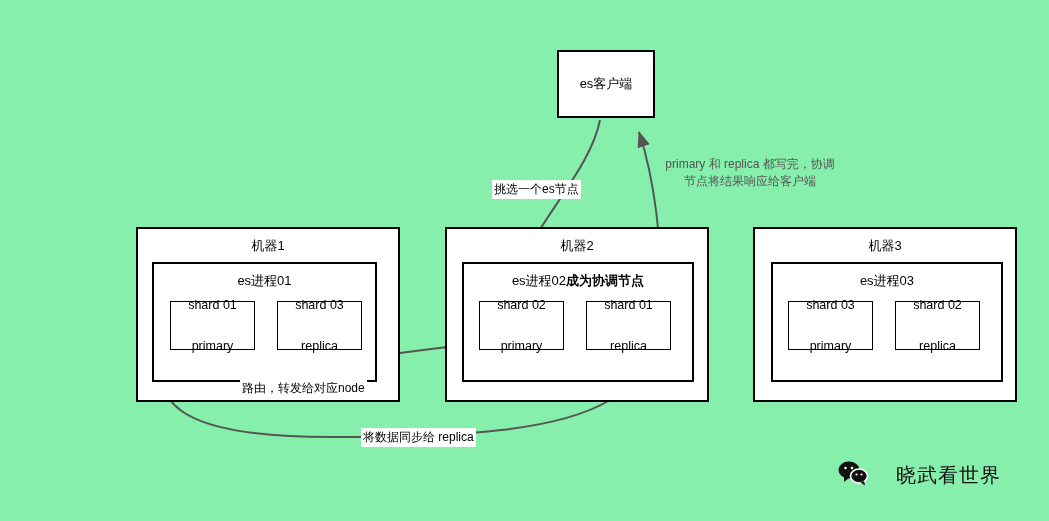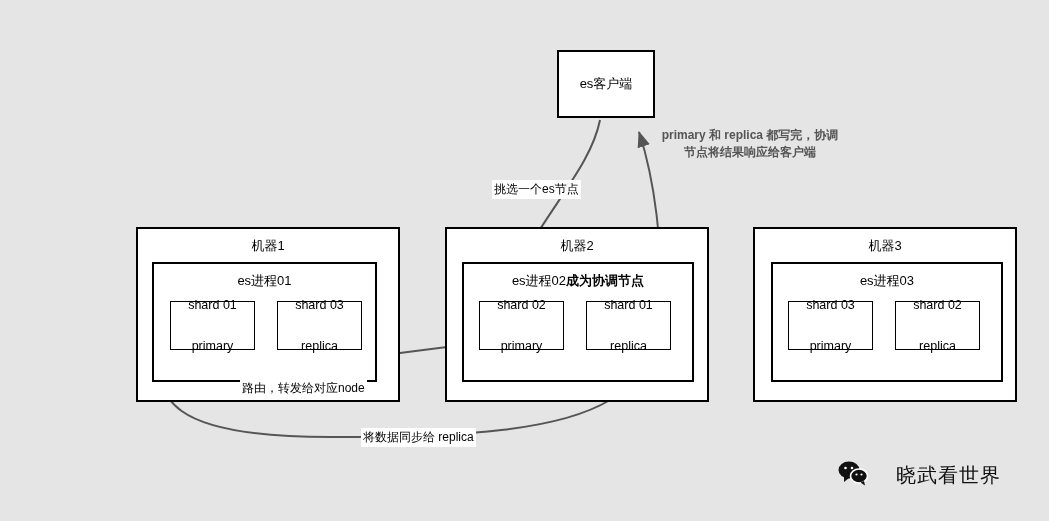--- a/index.html
+++ b/index.html
@@ -4,21 +4,21 @@
 <style>
   html, body {
     margin: 0;
     padding: 0;
     background: #ffffff;
   }
   #canvas {
     position: relative;
     width: 1049px;
     height: 521px;
-    background: #e5e5e5;
+    background: #86efac;
     font-family: "Liberation Sans", sans-serif;
     overflow: hidden;
   }
   .box {
     position: absolute;
     box-sizing: border-box;
     border: 2px solid #000000;
     background: #ffffff;
   }
   .box-label {
@@ -177,21 +177,21 @@
     <span>shard 03</span>
     <span>primary</span>
   </div>
   <div class="shard" style="left:895px; top:301px; width:85px; height:49px;">
     <span>shard 02</span>
     <span>replica</span>
   </div>
 
   <div class="edge-label" style="left:492px; top:180px;">挑选一个es节点</div>
 
-  <div class="edge-label-gray" style="left:650px; top:127px; width:200px;font-weight:bold;">
+  <div class="edge-label-gray" style="left:650px; top:156px; width:200px;">
     <div>primary 和 replica 都写完，协调</div>
     <div>节点将结果响应给客户端</div>
   </div>
 
   <div class="edge-label" style="left:240px; top:379px;">路由，转发给对应node</div>
 
   <div class="edge-label" style="left:361px; top:428px;">将数据同步给 replica</div>
 
   <div class="wm" style="left:838px; top:460px;">
     <span>

